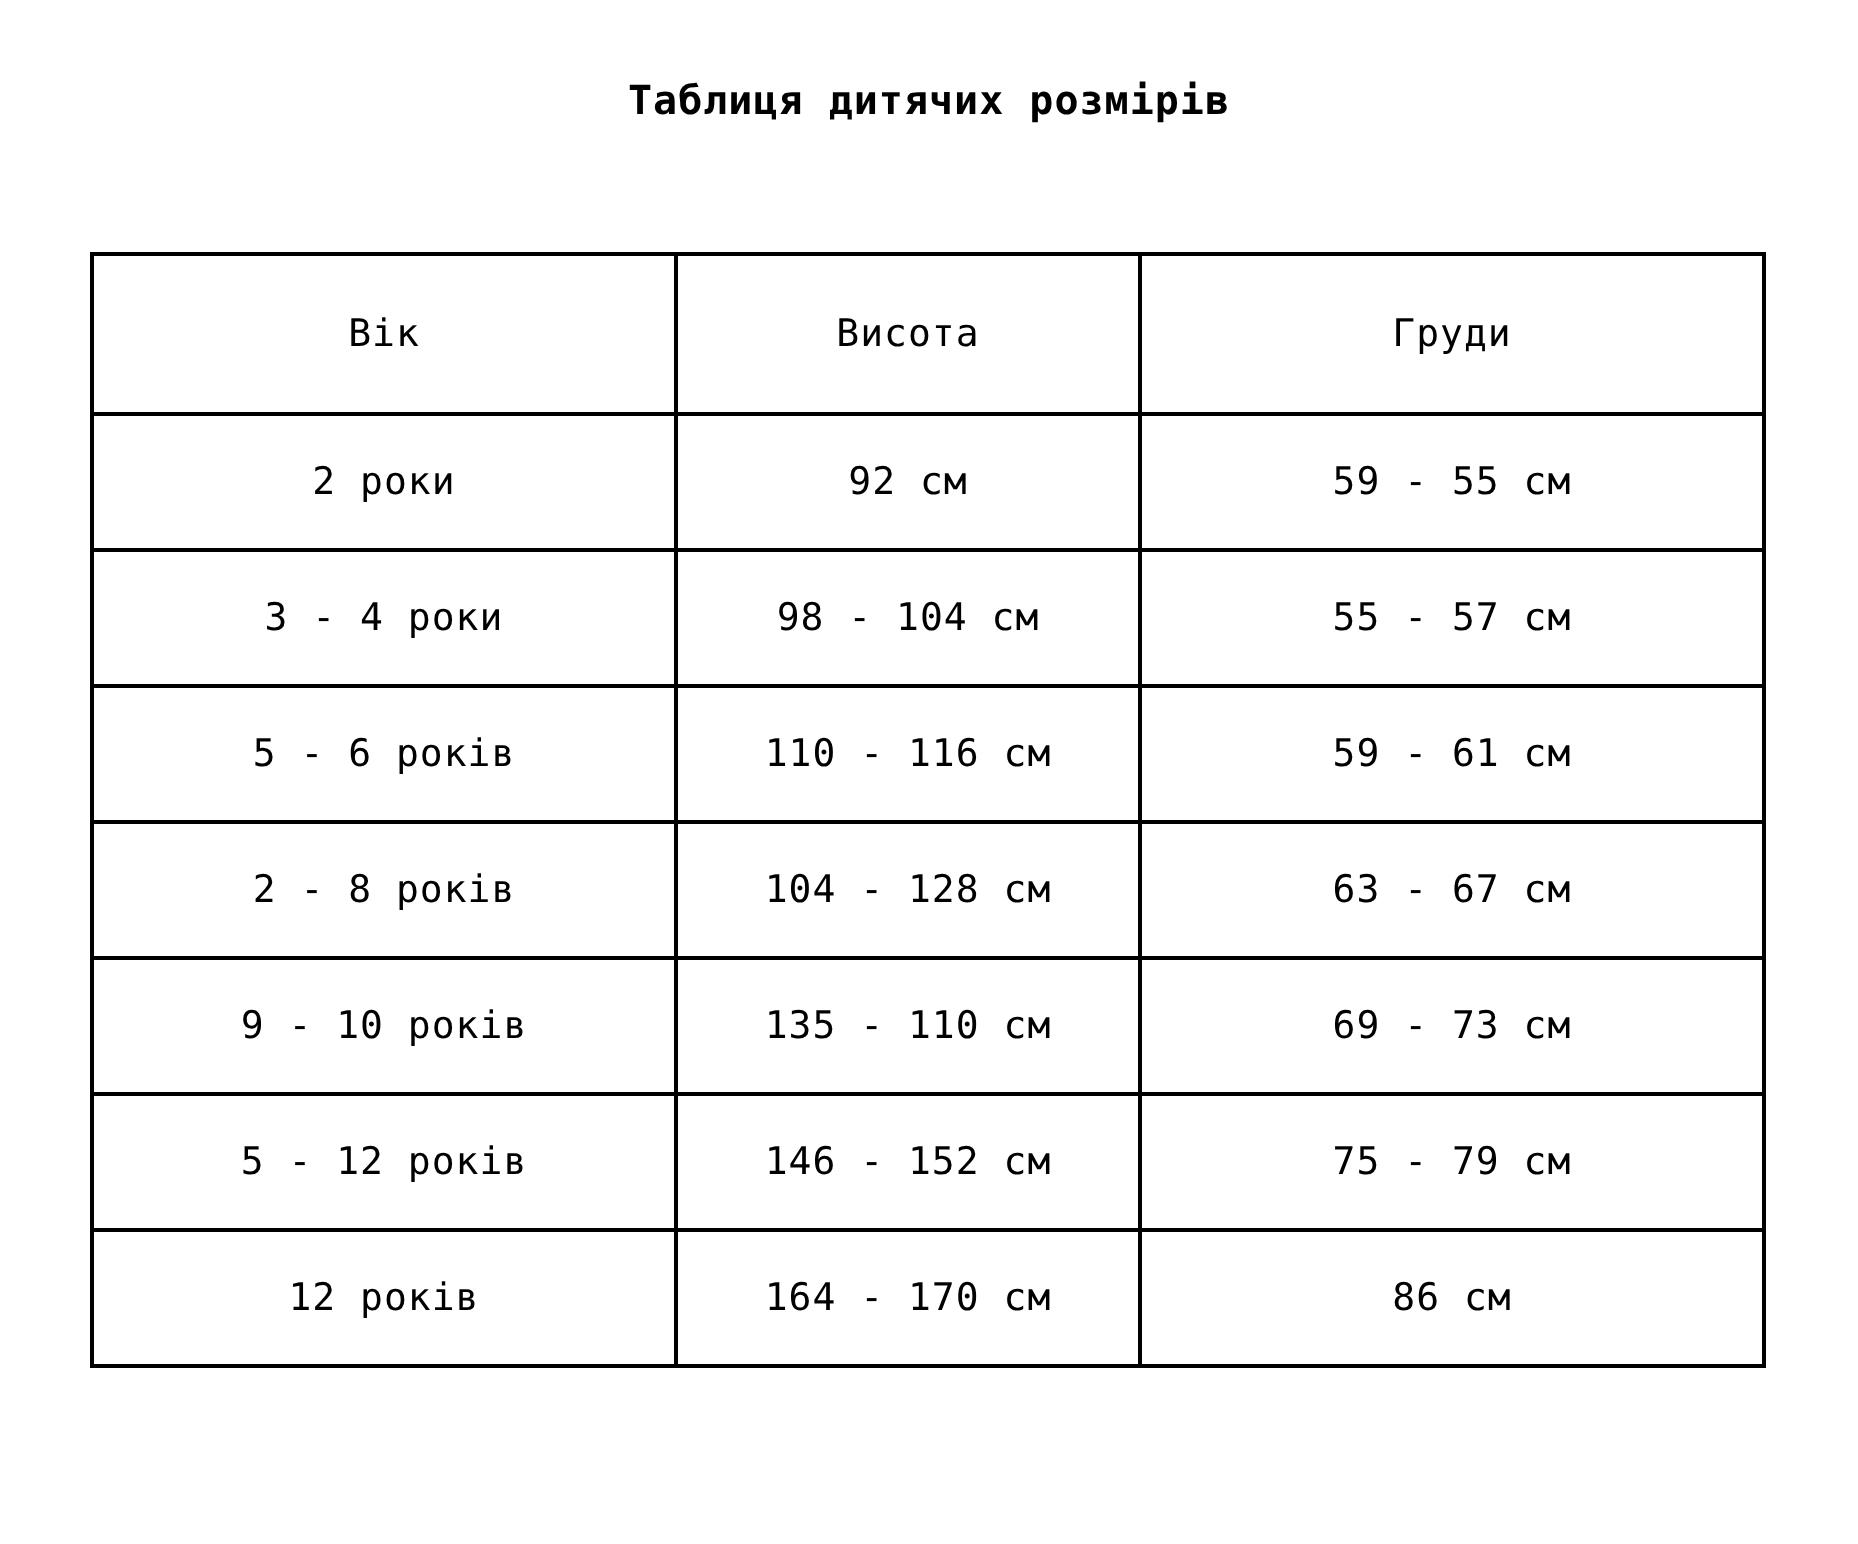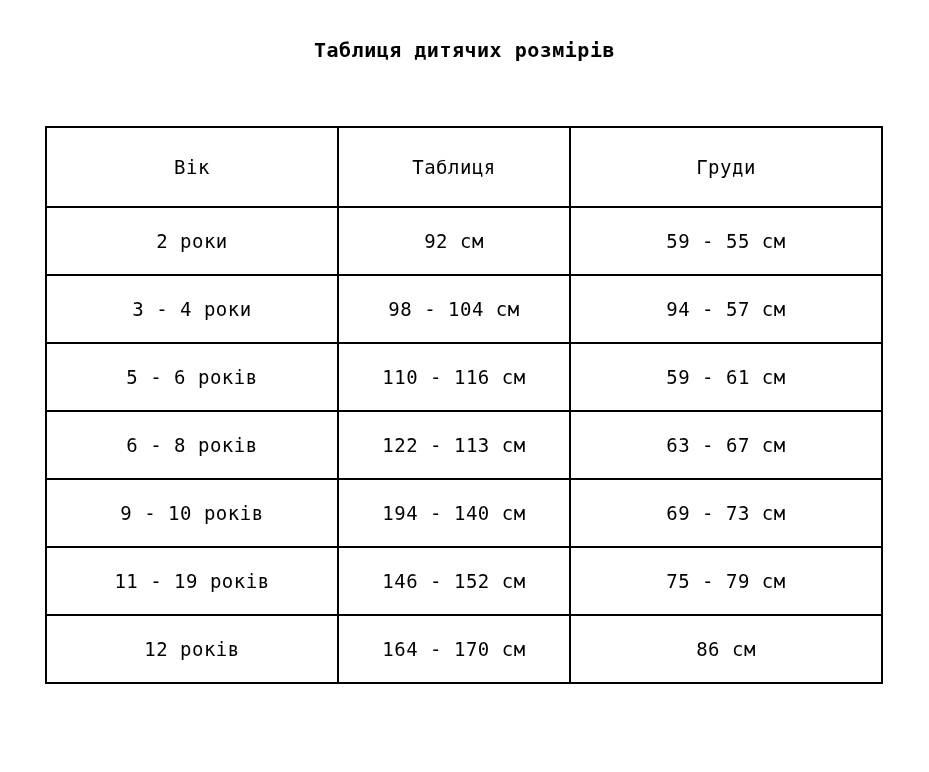--- a/index.html
+++ b/index.html
@@ -72,52 +72,52 @@
   <div class="table-wrap">
     <table class="size-table">
       <colgroup>
         <col class="c1">
         <col class="c2">
         <col class="c3">
       </colgroup>
       <thead>
         <tr>
           <th>Вік</th>
-          <th>Таблиця</th>
+          <th>Висота</th>
           <th>Груди</th>
         </tr>
       </thead>
       <tbody>
         <tr>
           <td>2 роки</td>
           <td>92 см</td>
           <td>59 - 55 см</td>
         </tr>
         <tr>
           <td>3 - 4 роки</td>
           <td>98 - 104 см</td>
-          <td>94 - 57 см</td>
+          <td>55 - 57 см</td>
         </tr>
         <tr>
           <td>5 - 6 років</td>
           <td>110 - 116 см</td>
           <td>59 - 61 см</td>
         </tr>
         <tr>
-          <td>6 - 8 років</td>
-          <td>122 - 113 см</td>
+          <td>2 - 8 років</td>
+          <td>104 - 128 см</td>
           <td>63 - 67 см</td>
         </tr>
         <tr>
           <td>9 - 10 років</td>
-          <td>194 - 140 см</td>
+          <td>135 - 110 см</td>
           <td>69 - 73 см</td>
         </tr>
         <tr>
-          <td>11 - 19 років</td>
+          <td>5 - 12 років</td>
           <td>146 - 152 см</td>
           <td>75 - 79 см</td>
         </tr>
         <tr>
           <td>12 років</td>
           <td>164 - 170 см</td>
           <td>86 см</td>
         </tr>
       </tbody>
     </table>

